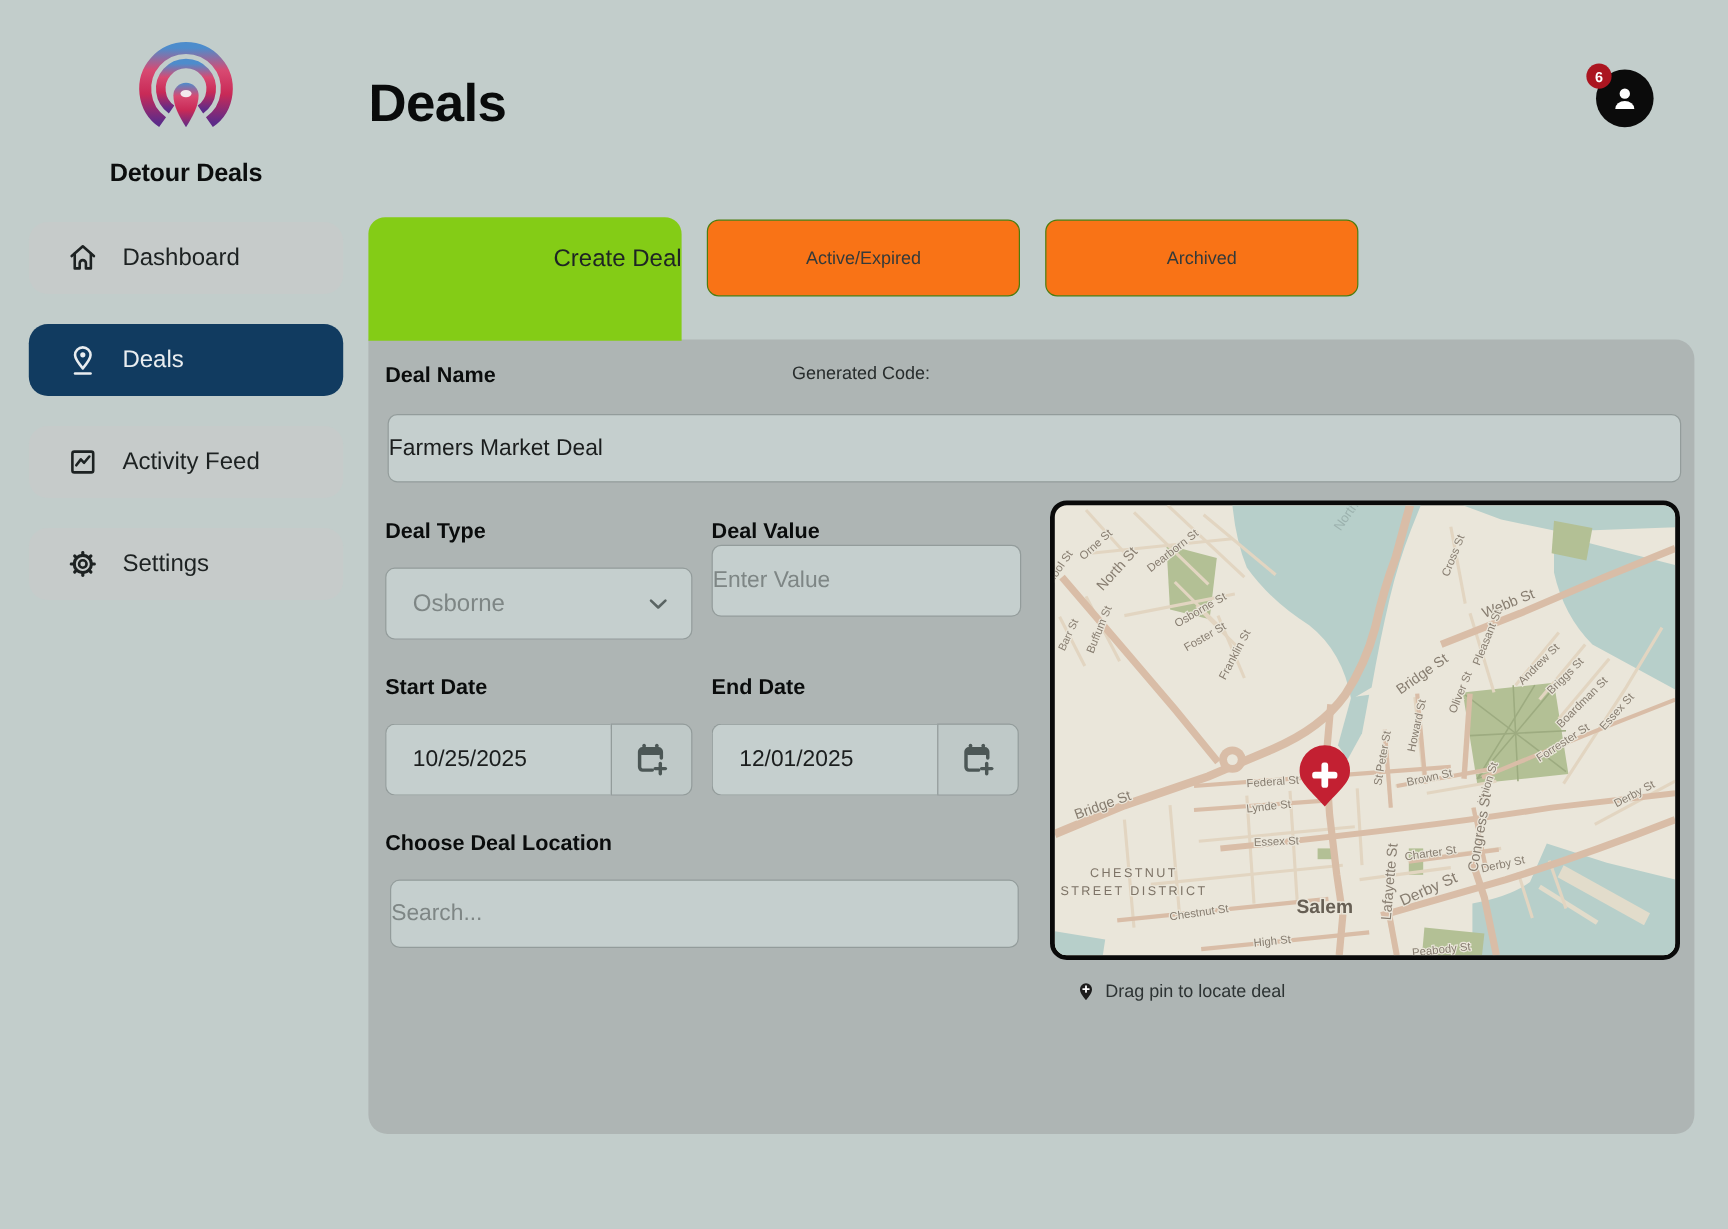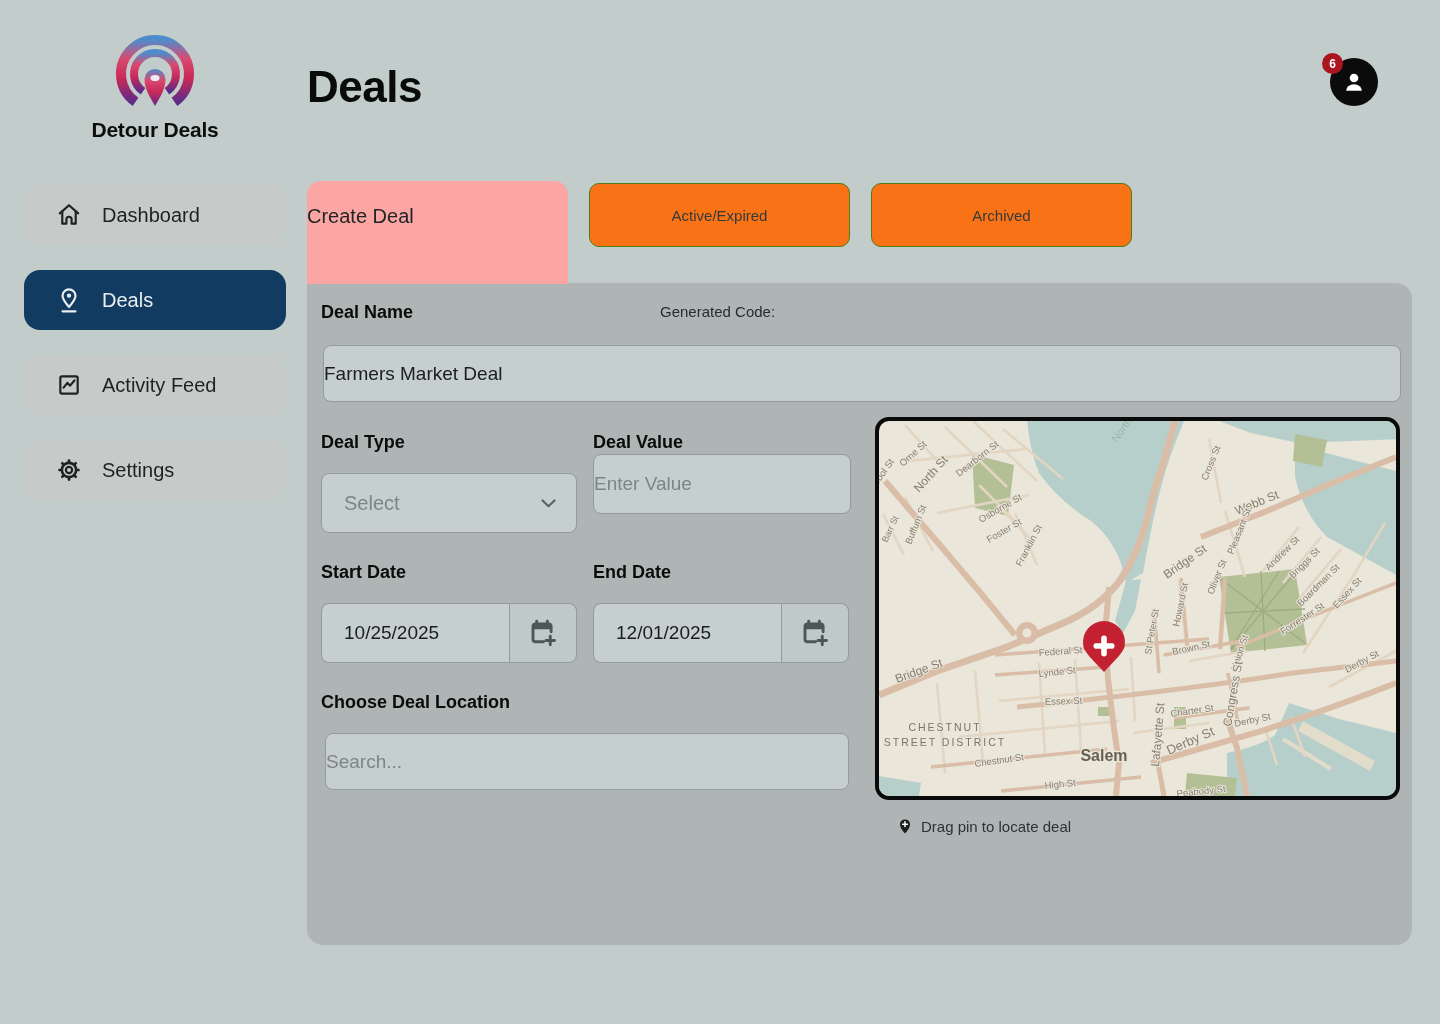--- a/index.html
+++ b/index.html
@@ -5,37 +5,37 @@
   * { margin:0; padding:0; box-sizing:border-box; }
   html,body { width:1440px; height:1024px; }
   body {
     font-family:"Liberation Sans","DejaVu Sans",sans-serif;
     background:#c2cdcb; position:relative; overflow:hidden;
   }
   .abs { position:absolute; }
 
   
   .brand { left:82px; top:28px; width:146px; text-align:center; }
-  .brand-name { font-size:21px; font-weight:bold; color:#0c0e0e; margin-top:2px; letter-spacing:-0.2px;}
+  .brand-name { font-size:21px; font-weight:bold; color:#0c0e0e; margin-top:16px; letter-spacing:-0.2px;}
   .page-title { left:307px; top:62px; font-size:44px; font-weight:800; color:#090b0b; letter-spacing:-0.5px;}
   .avatar { left:1330px; top:58px; width:48px; height:48px; background:#0b0b0b; border-radius:50%;
             display:flex; align-items:center; justify-content:center; cursor:pointer;}
   .badge { left:1322px; top:53px; width:21px; height:21px; background:#ab1520; border-radius:50%;
            color:#fff; font-size:12px; font-weight:bold; display:flex; align-items:center; justify-content:center; z-index:3;}
 
   
   .side-item { left:24px; width:262px; height:60px; background:#c6cbca; border-radius:16px;
                display:flex; align-items:center; gap:20px; padding-left:32px; cursor:pointer;
                font-size:20px; color:#1d2222; }
   .side-item.active { background:#113b60; color:#e9edf0; }
   .side-item svg { flex:0 0 auto; }
 
   
-  .tab-active { left:307px; top:181px; width:261px; height:103px; background:#fca5a5;
-                border-radius:14px 14px 0 0; display:flex; justify-content:flex-start; cursor:pointer;
+  .tab-active { left:307px; top:181px; width:261px; height:103px; background:#84cc16;
+                border-radius:14px 14px 0 0; display:flex; justify-content:flex-end; cursor:pointer;
                 font-size:20px; font-weight:500; color:#1e2424; padding-top:24px; z-index:2;}
   .tab { top:183px; width:261px; height:64px; background:#f97316; border:1px solid #4d7c0f;
          border-radius:10px; display:flex; align-items:center; justify-content:center;
          font-size:15px; color:#343a3a; cursor:pointer;}
 
   
   .panel { left:307px; top:283px; width:1105px; height:662px; background:#aeb5b4; border-radius:0 16px 16px 16px; z-index:1;}
   .flabel { font-size:18px; font-weight:bold; color:#0a0c0c; }
   .gen-label { left:660px; top:303px; font-size:15px; color:#272c2c; }
   .gen-code { left:794px; top:299px; font-size:20px; font-weight:bold; color:#0e74a7;
@@ -165,21 +165,21 @@
 <div class="abs panel"></div>
 
 <div class="abs flabel" style="left:321px; top:302px; z-index:2">Deal Name</div>
 <div class="abs gen-label" style="z-index:2">Generated Code:</div>
 <a class="abs gen-code" style="z-index:2">-F873143</a>
 
 <input class="abs input" style="left: 323px; top: 345px; width: 1078px; height: 57px; z-index: 2;" readonly="" value="Farmers Market Deal">
 
 <div class="abs flabel" style="left:321px; top:432px; z-index:2">Deal Type</div>
 <div class="abs selectbox" style="left:321px; top:473px; width:256px; height:60px; z-index:2">
-  <span>Select</span>
+  <span>Osborne</span>
   <svg width="15" height="9" viewBox="0 0 15 9" fill="none" stroke="#5a6463" stroke-width="2.2" stroke-linecap="round" stroke-linejoin="round">
     <path d="M1.5 1.5 L7.5 7.2 L13.5 1.5"></path>
   </svg>
 </div>
 
 <div class="abs flabel" style="left:593px; top:432px; z-index:2">Deal Value</div>
 <input class="abs input" style="left: 593px; top: 454px; width: 258px; height: 60px; z-index: 2;" readonly="" placeholder="Enter Value">
 
 <div class="abs flabel" style="left:321px; top:562px; z-index:2">Start Date</div>
 <div class="abs datewrap" style="left:321px; top:603px; z-index:2">

